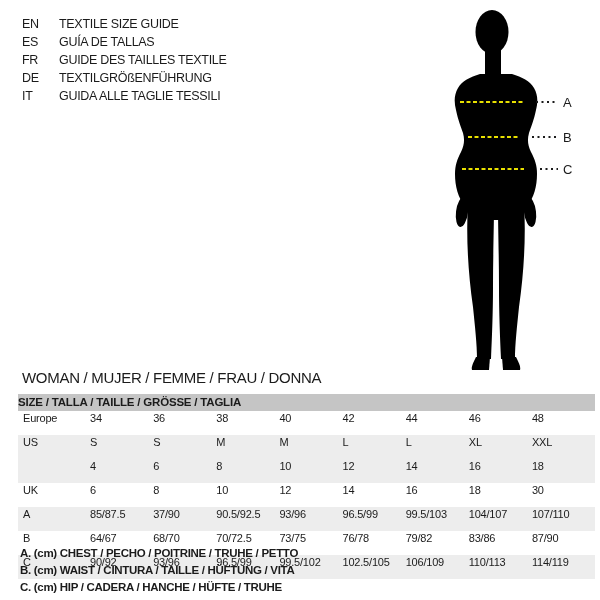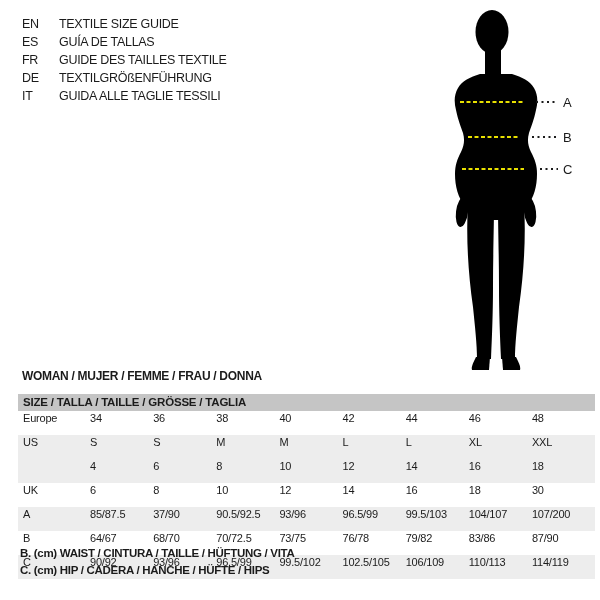--- a/index.html
+++ b/index.html
@@ -13,25 +13,25 @@
   .langs { position:absolute; left:22px; top:15px; }
   .lang-row { display:flex; font-weight:normal; font-size:12.5px; line-height:18px; letter-spacing:-0.3px; }
   .lang-code { width:37px; }
 
   
   .figure-wrap { position:absolute; left:420px; top:2px; width:180px; height:372px; }
   .figure-wrap svg { display:block; width:100%; height:100%; }
   .marker-label { font-family:"Liberation Sans", sans-serif; font-size:13px; fill:#1b1b1b; }
 
   
-  .section-title { position:absolute; left:22px; top:369px; font-weight:bold; font-size:12px; letter-spacing:-0.3px; }
+  .section-title { position:absolute; left:22px; top:369px; font-weight:normal; font-size:15px; letter-spacing:-0.3px; }
 
   
   .size-table { position:absolute; left:18px; top:394px; width:577px; font-size:11px; letter-spacing:-0.2px; }
-  .t-header { background:#c5c5c5; font-weight:bold; font-size:11.5px; height:17px; line-height:17px; padding-left:5px; }
+  .t-header { background:#c5c5c5; font-weight:bold; font-size:11.5px; height:17px; line-height:17px; }
   .t-row { display:flex; height:24px; line-height:15px; }
   .t-row.shaded { background:#ededed; }
   .t-label { width:72px; padding-left:5px; }
   .t-cell { flex:1; text-align:left; }
 
   
   .legend { position:absolute; left:20px; top:545px; }
   .legend-line { font-weight:bold; font-size:11.5px; line-height:17px; letter-spacing:-0.3px; }
 </style>
 </head>
@@ -152,21 +152,21 @@
 
   <div class="t-row shaded">
     <span class="t-label">A</span>
     <span class="t-cell">85/87.5</span>
     <span class="t-cell">37/90</span>
     <span class="t-cell">90.5/92.5</span>
     <span class="t-cell">93/96</span>
     <span class="t-cell">96.5/99</span>
     <span class="t-cell">99.5/103</span>
     <span class="t-cell">104/107</span>
-    <span class="t-cell">107/200</span>
+    <span class="t-cell">107/110</span>
   </div>
 
   <div class="t-row">
     <span class="t-label">B</span>
     <span class="t-cell">64/67</span>
     <span class="t-cell">68/70</span>
     <span class="t-cell">70/72.5</span>
     <span class="t-cell">73/75</span>
     <span class="t-cell">76/78</span>
     <span class="t-cell">79/82</span>
@@ -181,15 +181,16 @@
     <span class="t-cell">96.5/99</span>
     <span class="t-cell">99.5/102</span>
     <span class="t-cell">102.5/105</span>
     <span class="t-cell">106/109</span>
     <span class="t-cell">110/113</span>
     <span class="t-cell">114/119</span>
   </div>
 </div>
 
 <div class="legend">
+  <div class="legend-line">A. (cm) CHEST / PECHO / POITRINE / TRUHE / PETTO</div>
   <div class="legend-line">B. (cm) WAIST / CINTURA / TAILLE / HÜFTUNG / VITA</div>
-  <div class="legend-line">C. (cm) HIP / CADERA / HANCHE / HÜFTE / HIPS</div>
+  <div class="legend-line">C. (cm) HIP / CADERA / HANCHE / HÜFTE / TRUHE</div>
 </div>
 
 </body></html>

